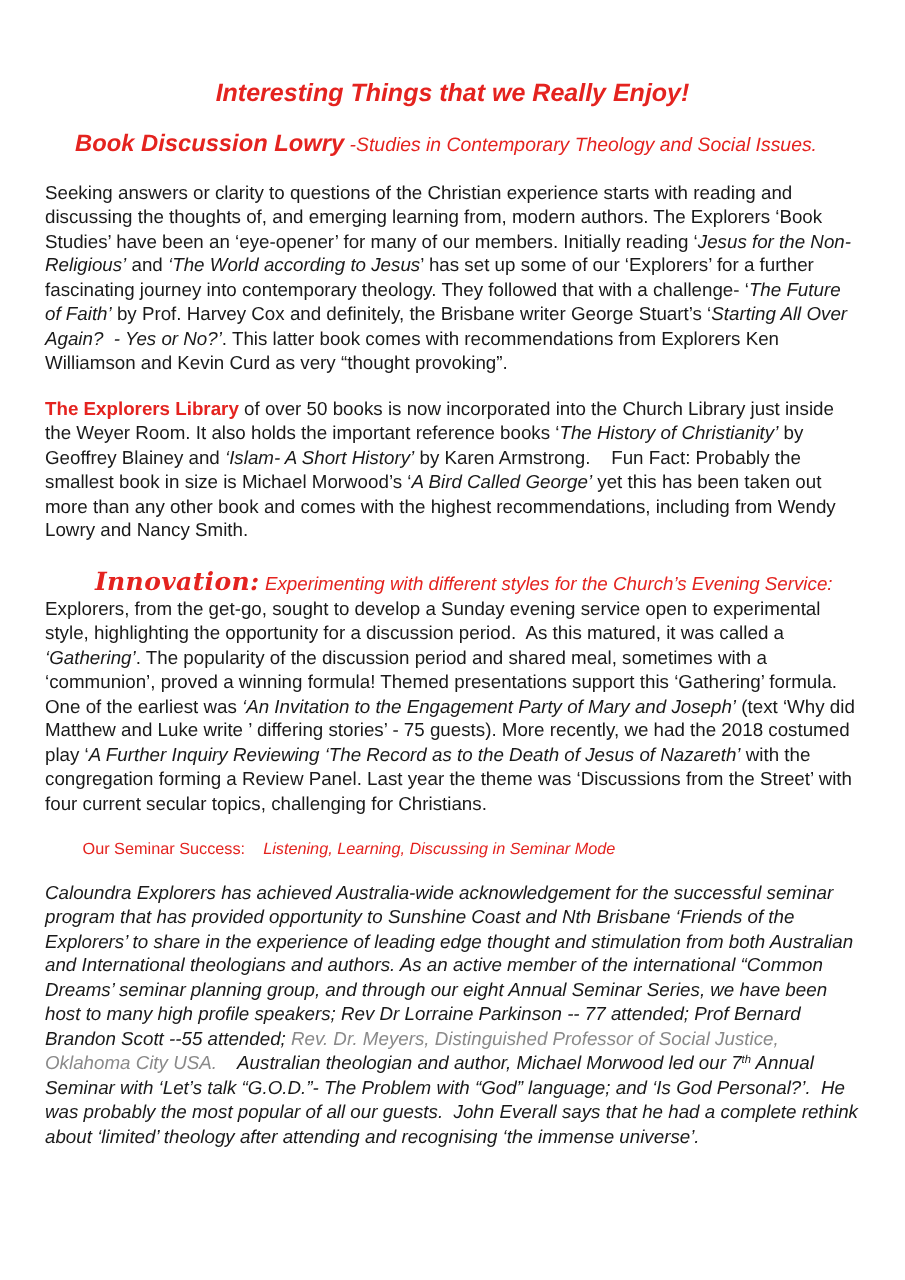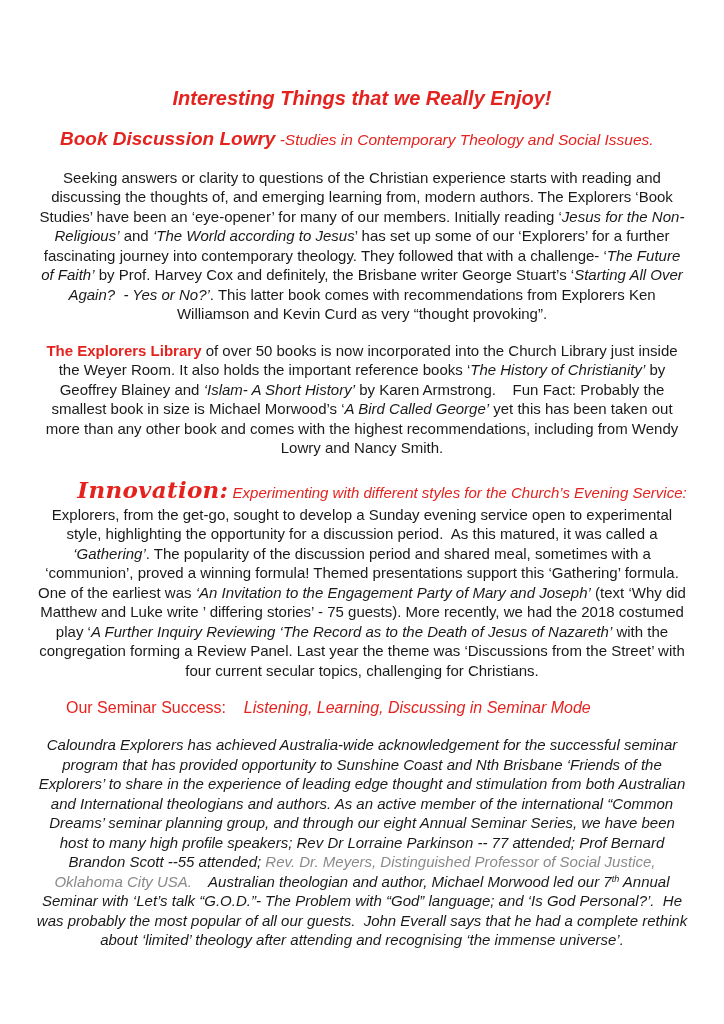--- a/index.html
+++ b/index.html
@@ -31,41 +31,41 @@
     line-height:1.2;
   }
   .t-script{
     font-family:"DejaVu Serif",serif;
     font-size:27px;
     margin-left:26px;
     word-spacing:7px;
     letter-spacing:.5px;
   }
   .subtitle{
-    margin:25px 0 0 0;
+    margin:2px 0 0 0;
     text-align:center;
     color:var(--red);
     font-weight:bold;
     font-style:italic;
     font-size:20px;
   }
   .h-book{margin:16px 0 0 24px;font-size:19px;line-height:1.25;}
-  .h-seminar{margin:18px 0 0 30px;font-size:16px;line-height:1.25;}
-  .body{margin:17px 0 0 0;text-align:center;}
+  .h-seminar{margin:18px 0 0 30px;font-size:13px;line-height:1.25;}
+  .body{margin:17px 0 0 0;}
   .indent{text-indent:40px;}
   .p-italic{font-style:italic;}
   
   .seg{}
   .it{font-style:italic;}
   .bd{font-weight:bold;}
   .red{color:var(--red);}
   .gray{color:var(--gray);}
   .sup{font-size:9px;vertical-align:5px;}
   .script{font-family:"DejaVu Serif",serif;letter-spacing:.3px;}
-  .fs20{font-size:23px;}
+  .fs20{font-size:20px;}
   .fs15{font-size:15.5px;}
 </style>
 </head>
 <body>
 
 <div class="page">
 
 
   <h2 class="subtitle">Interesting Things that we Really Enjoy!</h2>
 

